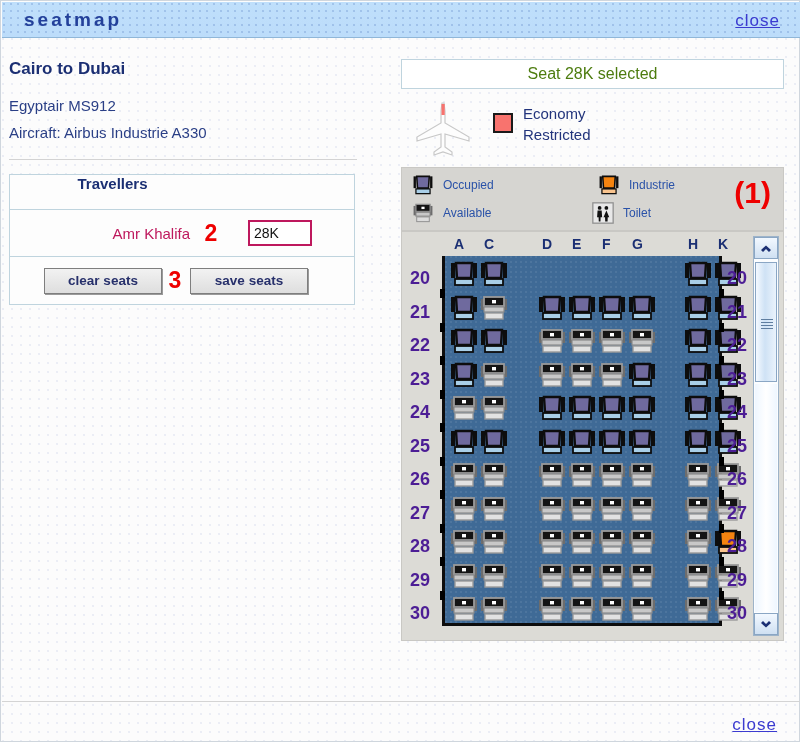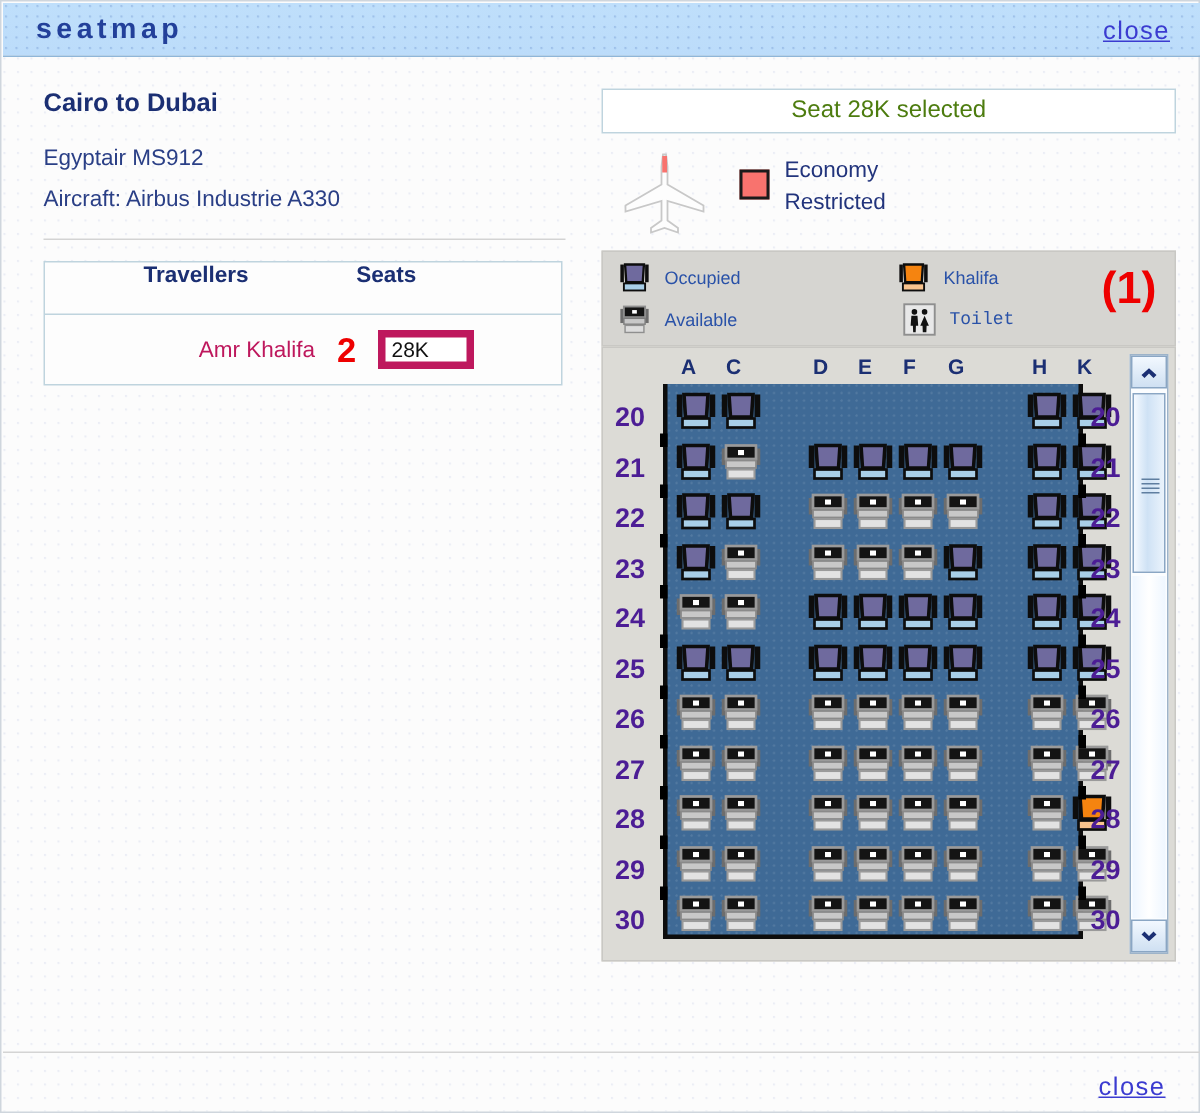--- a/index.html
+++ b/index.html
@@ -41,44 +41,44 @@
   .close-bottom{
     position:absolute;right:22px;top:714px;
     font-size:17px;letter-spacing:1px;
     color:#3b3bd0;text-decoration:underline;cursor:pointer;
   }
   .bottom-rule{
     position:absolute;left:1px;top:700px;width:798px;height:1px;background:#d4d4d4;
   }
   
   .left{
-    position:absolute;left:28px;top:58px;width:350px;
+    position:absolute;left:8px;top:58px;width:350px;
   }
   .route{font-size:17px;font-weight:bold;color:#1b2f73;margin:0 0 18px 0;}
   .flight,.aircraft{font-size:15px;color:#2a3f86;margin:0 0 10px 0;}
   .divider{width:348px;height:1px;background:#d3d3d3;margin:18px 0 14px 0;}
   .instructions{font-size:14.5px;line-height:20px;color:#22347c;width:348px;margin-bottom:14px;}
   .tablebox{
     width:346px;border:1px solid #bfd4de;background:#fdfdfd;box-sizing:border-box;
   }
   .tbl-head{
     display:flex;border-bottom:1px solid #bfd4de;height:34px;align-items:flex-start;
   }
   .tbl-head .c1{width:205px;text-align:center;font-size:15px;font-weight:bold;color:#1b2f73;}
   .tbl-head .c2{width:139px;text-align:left;padding-left:6px;font-size:15px;font-weight:bold;color:#1b2f73;}
   .tbl-row{display:flex;height:46px;align-items:center;}
   .tbl-row .c1{width:180px;text-align:right;font-size:15px;color:#be185d;padding-right:8px;}
   .marker{
     width:26px;text-align:center;font-size:23px;font-weight:bold;color:#ee0000;
     font-family:"Liberation Sans",sans-serif;
   }
   .seatinput{
-    width:64px;height:26px;border:5px solid #be185d;background:#fff;
+    width:64px;height:26px;border:2px solid #be185d;background:#fff;
     font-family:"Liberation Sans",sans-serif;font-size:14px;color:#111;
-    padding:0 4px;box-sizing:border-box;margin-left:8px;
+    padding:0 4px;box-sizing:border-box;margin-left:24px;
   }
   .btnbox{
     width:346px;border:1px solid #bfd4de;border-top:none;background:#fdfdfd;
     box-sizing:border-box;height:48px;display:flex;align-items:center;
   }
   .btn{
     height:26px;min-width:118px;border:1px solid #7e7e7e;
     background:linear-gradient(#f2f2f2,#dedede);
     box-shadow:1px 1px 0 #9a9a9a;
     font-family:"Liberation Sans",sans-serif;
@@ -105,21 +105,21 @@
   }
   .legend{
     width:383px;height:64px;background:#d6d5d1;border:1px solid #c9c8c4;
     box-sizing:border-box;position:relative;
   }
   .lg{position:absolute;display:flex;align-items:center;}
   .lg .lgtxt{font-size:12px;color:#2a52a8;margin-left:9px;}
   .lg-occ{left:10px;top:6px;}
   .lg-avl{left:10px;top:34px;}
   .lg-sel{left:196px;top:6px;}
-  .lg-toi{left:200px;top:34px;font-family:Liberation Mono, monospace;}
+  .lg-toi{left:190px;top:34px;}
   .paren1{
     position:absolute;right:12px;top:8px;font-size:30px;font-weight:bold;color:#ee0000;
   }
   
   .mapbox{
     width:383px;height:410px;background:#dcdbd6;border:1px solid #c9c8c4;
     box-sizing:border-box;position:relative;
   }
   .collabels{position:absolute;left:0;top:4px;width:345px;height:20px;}
   .collabels span{
@@ -176,29 +176,36 @@
 
   <div class="left">
     <div class="route">Cairo to Dubai</div>
     <div class="flight">Egyptair MS912</div>
     <div class="aircraft">Aircraft: Airbus Industrie A330</div>
     <div class="divider"></div>
 
     <div class="tablebox">
       <div class="tbl-head">
         <div class="c1">Travellers</div>
-        <div class="c2">Seats</div>
       </div>
       <div class="tbl-row">
         <div class="c1">Amr Khalifa</div>
         <div class="marker">2</div>
         <input class="seatinput" type="text" value="28K" style="">
       </div>
     </div>
 
+    <div class="btnbox">
+      <div class="lead"></div>
+      <button class="btn">clear seats</button>
+      <div class="spacer">
+        <div class="marker">3</div>
+      </div>
+      <button class="btn">save seats</button>
+    </div>
   </div>
 
   <div class="right">
 
     <div class="seatstatus">Seat 28K selected</div>
 
     <div class="planerow">
       <svg class="plane" viewBox="0 0 64 64">
         <path d="M31 6 L33 6 L34 14 L34 26 L58 40 L58 44 L34 37 L34 50 L41 55 L41 58 L32 55 L23 58 L23 55 L30 50 L30 37 L6 44 L6 40 L30 26 L30 14 Z" fill="#fdfdfd" stroke="#c8c8c8" stroke-width="1.2"></path>
         <rect x="30.5" y="7" width="3.2" height="11" fill="#f8736e"></rect>
@@ -231,21 +238,21 @@
         </svg>
         <span class="lgtxt">Available</span>
       </div>
       <div class="lg lg-sel">
         <svg width="22" height="22" viewBox="0 0 26 28">
           <rect x="1" y="3" width="3" height="15" fill="#0d0d0d"></rect>
           <rect x="22" y="3" width="3" height="15" fill="#0d0d0d"></rect>
           <path d="M5 3 L21 3 L20 18 L6 18 Z" fill="#f58410" stroke="#0d0d0d" stroke-width="2"></path>
           <rect x="4" y="19" width="18" height="6" fill="#f9c48e" stroke="#0d0d0d" stroke-width="1.6"></rect>
         </svg>
-        <span class="lgtxt">Khalifa</span>
+        <span class="lgtxt">Industrie</span>
       </div>
       <div class="lg lg-toi">
         <svg width="22" height="22" viewBox="0 0 26 26">
           <rect x="1" y="1" width="24" height="24" fill="#e8e8e8" stroke="#8f8f8f" stroke-width="1.5"></rect>
           <circle cx="9" cy="7" r="2.2" fill="#111"></circle>
           <path d="M6.6 10 L11.4 10 L12 18 L10.2 18 L10 23 L8 23 L7.8 18 L6 18 Z" fill="#111"></path>
           <circle cx="17" cy="7" r="2.2" fill="#111"></circle>
           <path d="M17 10 L20.4 18 L18.6 18 L18.4 23 L15.6 23 L15.4 18 L13.6 18 Z" fill="#111"></path>
         </svg>
         <span class="lgtxt">Toilet</span>

